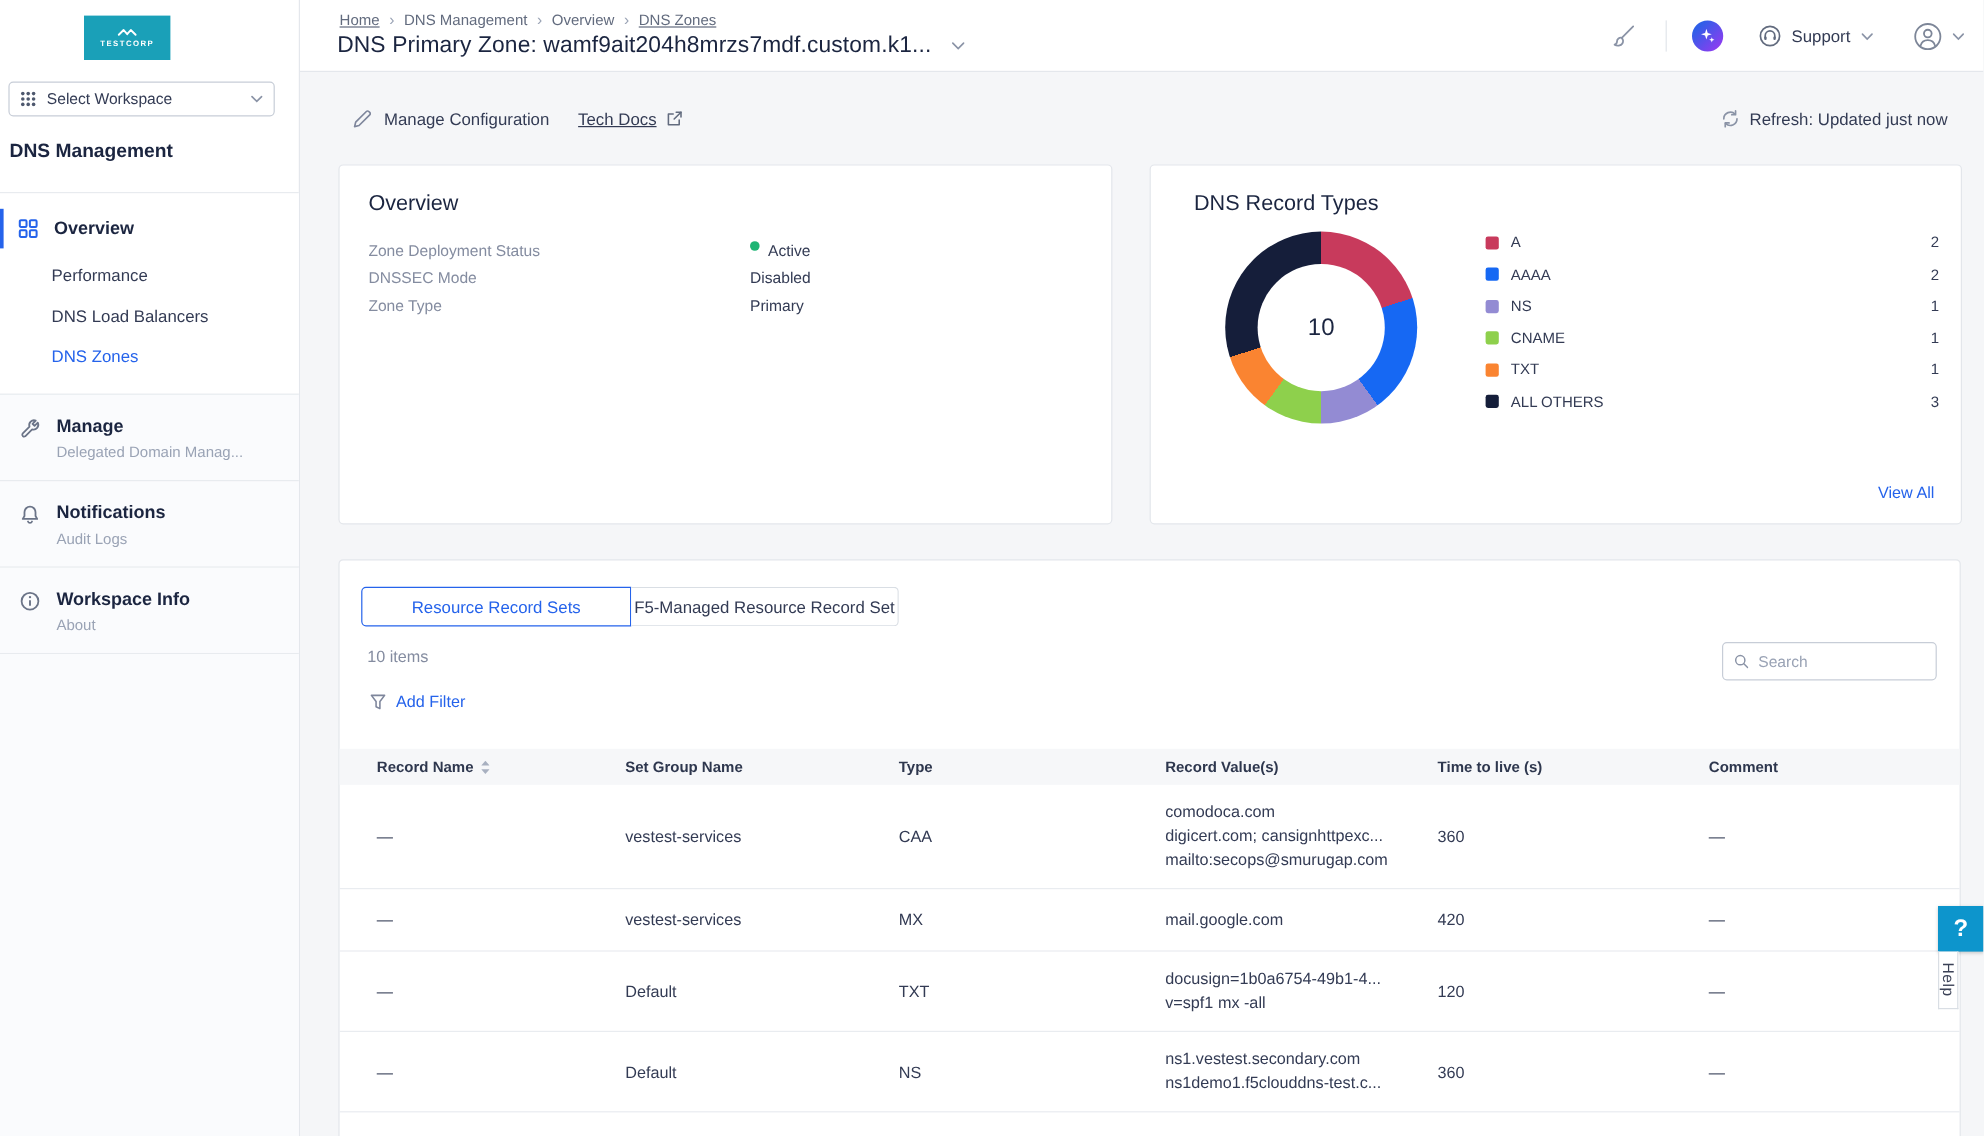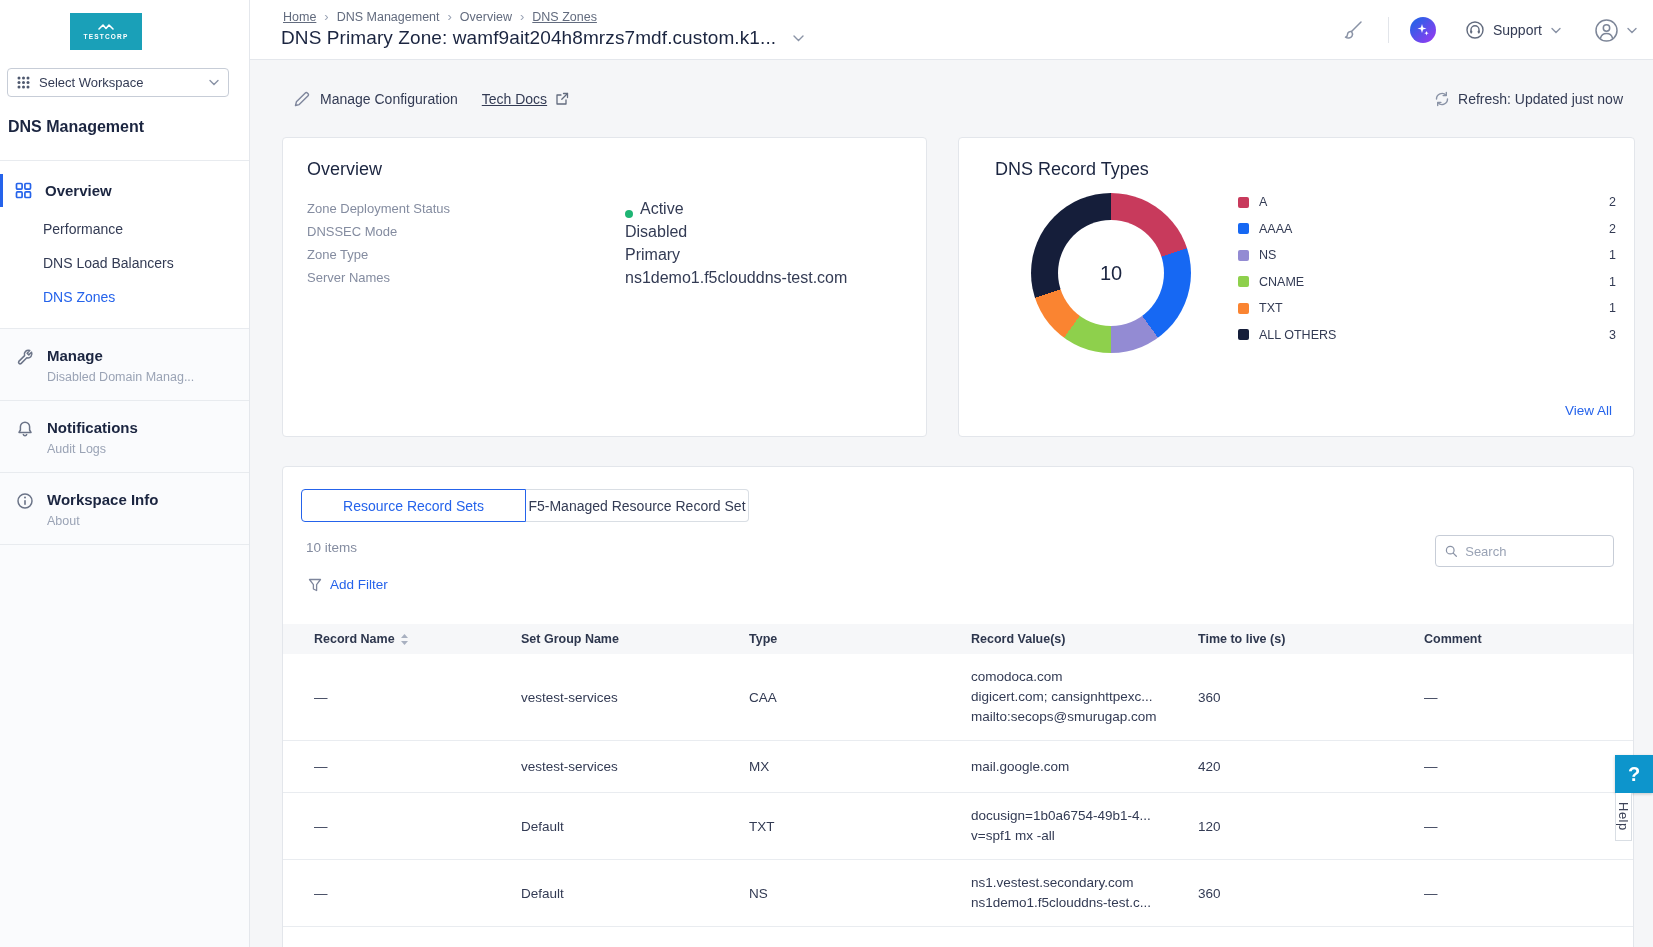--- a/index.html
+++ b/index.html
@@ -56,24 +56,24 @@
   .techdocs .lbl { margin-left:0; margin-right:8px; text-decoration:underline; }
   .spacer { flex:1; }
   .refresh .lbl { margin-left:8px; }
 
   .card { position:absolute; top:77px; background:#fff; border:1px solid #e3e6eb; border-radius:4px; }
   .card h2 { font-size:18px; font-weight:500; color:#1b2540; }
   .card-overview { left:32px; width:645px; height:300px; padding:21px 24px; }
   .ov-rows { margin-top:17px; }
   .ov-row { display:flex; align-items:center; height:23px; }
   .ov-label { width:318px; font-size:13px; color:#848ca0; }
-  .ov-value { font-size:16px; color:#333b54; display:flex; align-items:flex-end; }
+  .ov-value { font-size:13px; color:#333b54; display:flex; align-items:flex-start; }
   .status-dot { width:8px; height:8px; border-radius:50%; margin-right:7px; display:inline-block; }
   .card-chart { left:708px; width:677px; height:300px; padding:21px 36px; }
-  .donut { position:absolute; left:72px; top:55px; width:160px; height:160px; border-radius:50%; }
+  .donut { position:absolute; left:62px; top:55px; width:160px; height:160px; border-radius:50%; }
   .donut-hole { position:absolute; inset:27px; background:#fff; border-radius:50%; display:flex; align-items:center; justify-content:center; }
   .donut-total { font-size:20px; color:#1b2540; }
   .legend { position:absolute; left:279px; top:51px; width:378px; }
   .legend-row { display:flex; align-items:center; height:26.5px; }
   .legend-swatch { width:11px; height:11px; border-radius:2px; margin-right:10px; flex:none; }
   .legend-name { font-size:12.5px; color:#333b54; flex:1; }
   .legend-value { font-size:12.5px; color:#333b54; }
   .view-all { position:absolute; right:22px; bottom:18px; font-size:13.5px; color:#2563eb; cursor:pointer; }
 
   
@@ -153,21 +153,21 @@
         </div>
       </div>
 
       <div class="nav-sec nav-card">
         <span class="nc-icon">
           <svg width="18" height="18" viewBox="0 0 18 18" fill="none" stroke="#6b7488" stroke-width="1.5" stroke-linejoin="round">
             <path d="M15.5 4.2 L12.8 6.9 L11.1 5.2 L13.8 2.5 A4 4 0 0 0 8.6 7.6 L2.8 13.4 A1.6 1.6 0 0 0 5 15.6 L10.8 9.8 A4 4 0 0 0 15.5 4.2 Z"></path>
           </svg>
         </span>
         <div class="nc-label">Manage</div>
-        <div class="nc-sub">Disabled Domain Manag...</div>
+        <div class="nc-sub">Delegated Domain Manag...</div>
       </div>
 
       <div class="nav-sec nav-card">
         <span class="nc-icon">
           <svg width="18" height="18" viewBox="0 0 18 18" fill="none" stroke="#6b7488" stroke-width="1.5" stroke-linejoin="round">
             <path d="M9 2.2 A4.6 4.6 0 0 0 4.4 6.8 V10 L3 12.4 H15 L13.6 10 V6.8 A4.6 4.6 0 0 0 9 2.2 Z"></path>
             <path d="M7.3 14.6 A1.8 1.8 0 0 0 10.7 14.6" stroke-linecap="round"></path>
           </svg>
         </span>
         <div class="nc-label">Notifications</div>
@@ -284,24 +284,20 @@
             <span class="ov-value"><span class="status-dot" style="background: rgb(30, 181, 116);"></span>Active</span>
           </div>
           <div class="ov-row">
             <span class="ov-label">DNSSEC Mode</span>
             <span class="ov-value">Disabled</span>
           </div>
           <div class="ov-row">
             <span class="ov-label">Zone Type</span>
             <span class="ov-value">Primary</span>
           </div>
-          <div class="ov-row">
-            <span class="ov-label">Server Names</span>
-            <span class="ov-value">ns1demo1.f5clouddns-test.com</span>
-          </div>
         </div>
     </section>
 
     <section class="card card-chart">
       <h2>DNS Record Types</h2>
       <div class="donut" style="background: conic-gradient(rgb(200, 58, 92) 0deg, rgb(200, 58, 92) 72deg, rgb(22, 104, 243) 72deg, rgb(22, 104, 243) 144deg, rgb(147, 139, 211) 144deg, rgb(147, 139, 211) 180deg, rgb(142, 208, 76) 180deg, rgb(142, 208, 76) 216deg, rgb(250, 132, 49) 216deg, rgb(250, 132, 49) 252deg, rgb(21, 30, 58) 252deg, rgb(21, 30, 58) 360deg);">
         <div class="donut-hole">
           <span class="donut-total">10</span>
         </div>
       </div>

